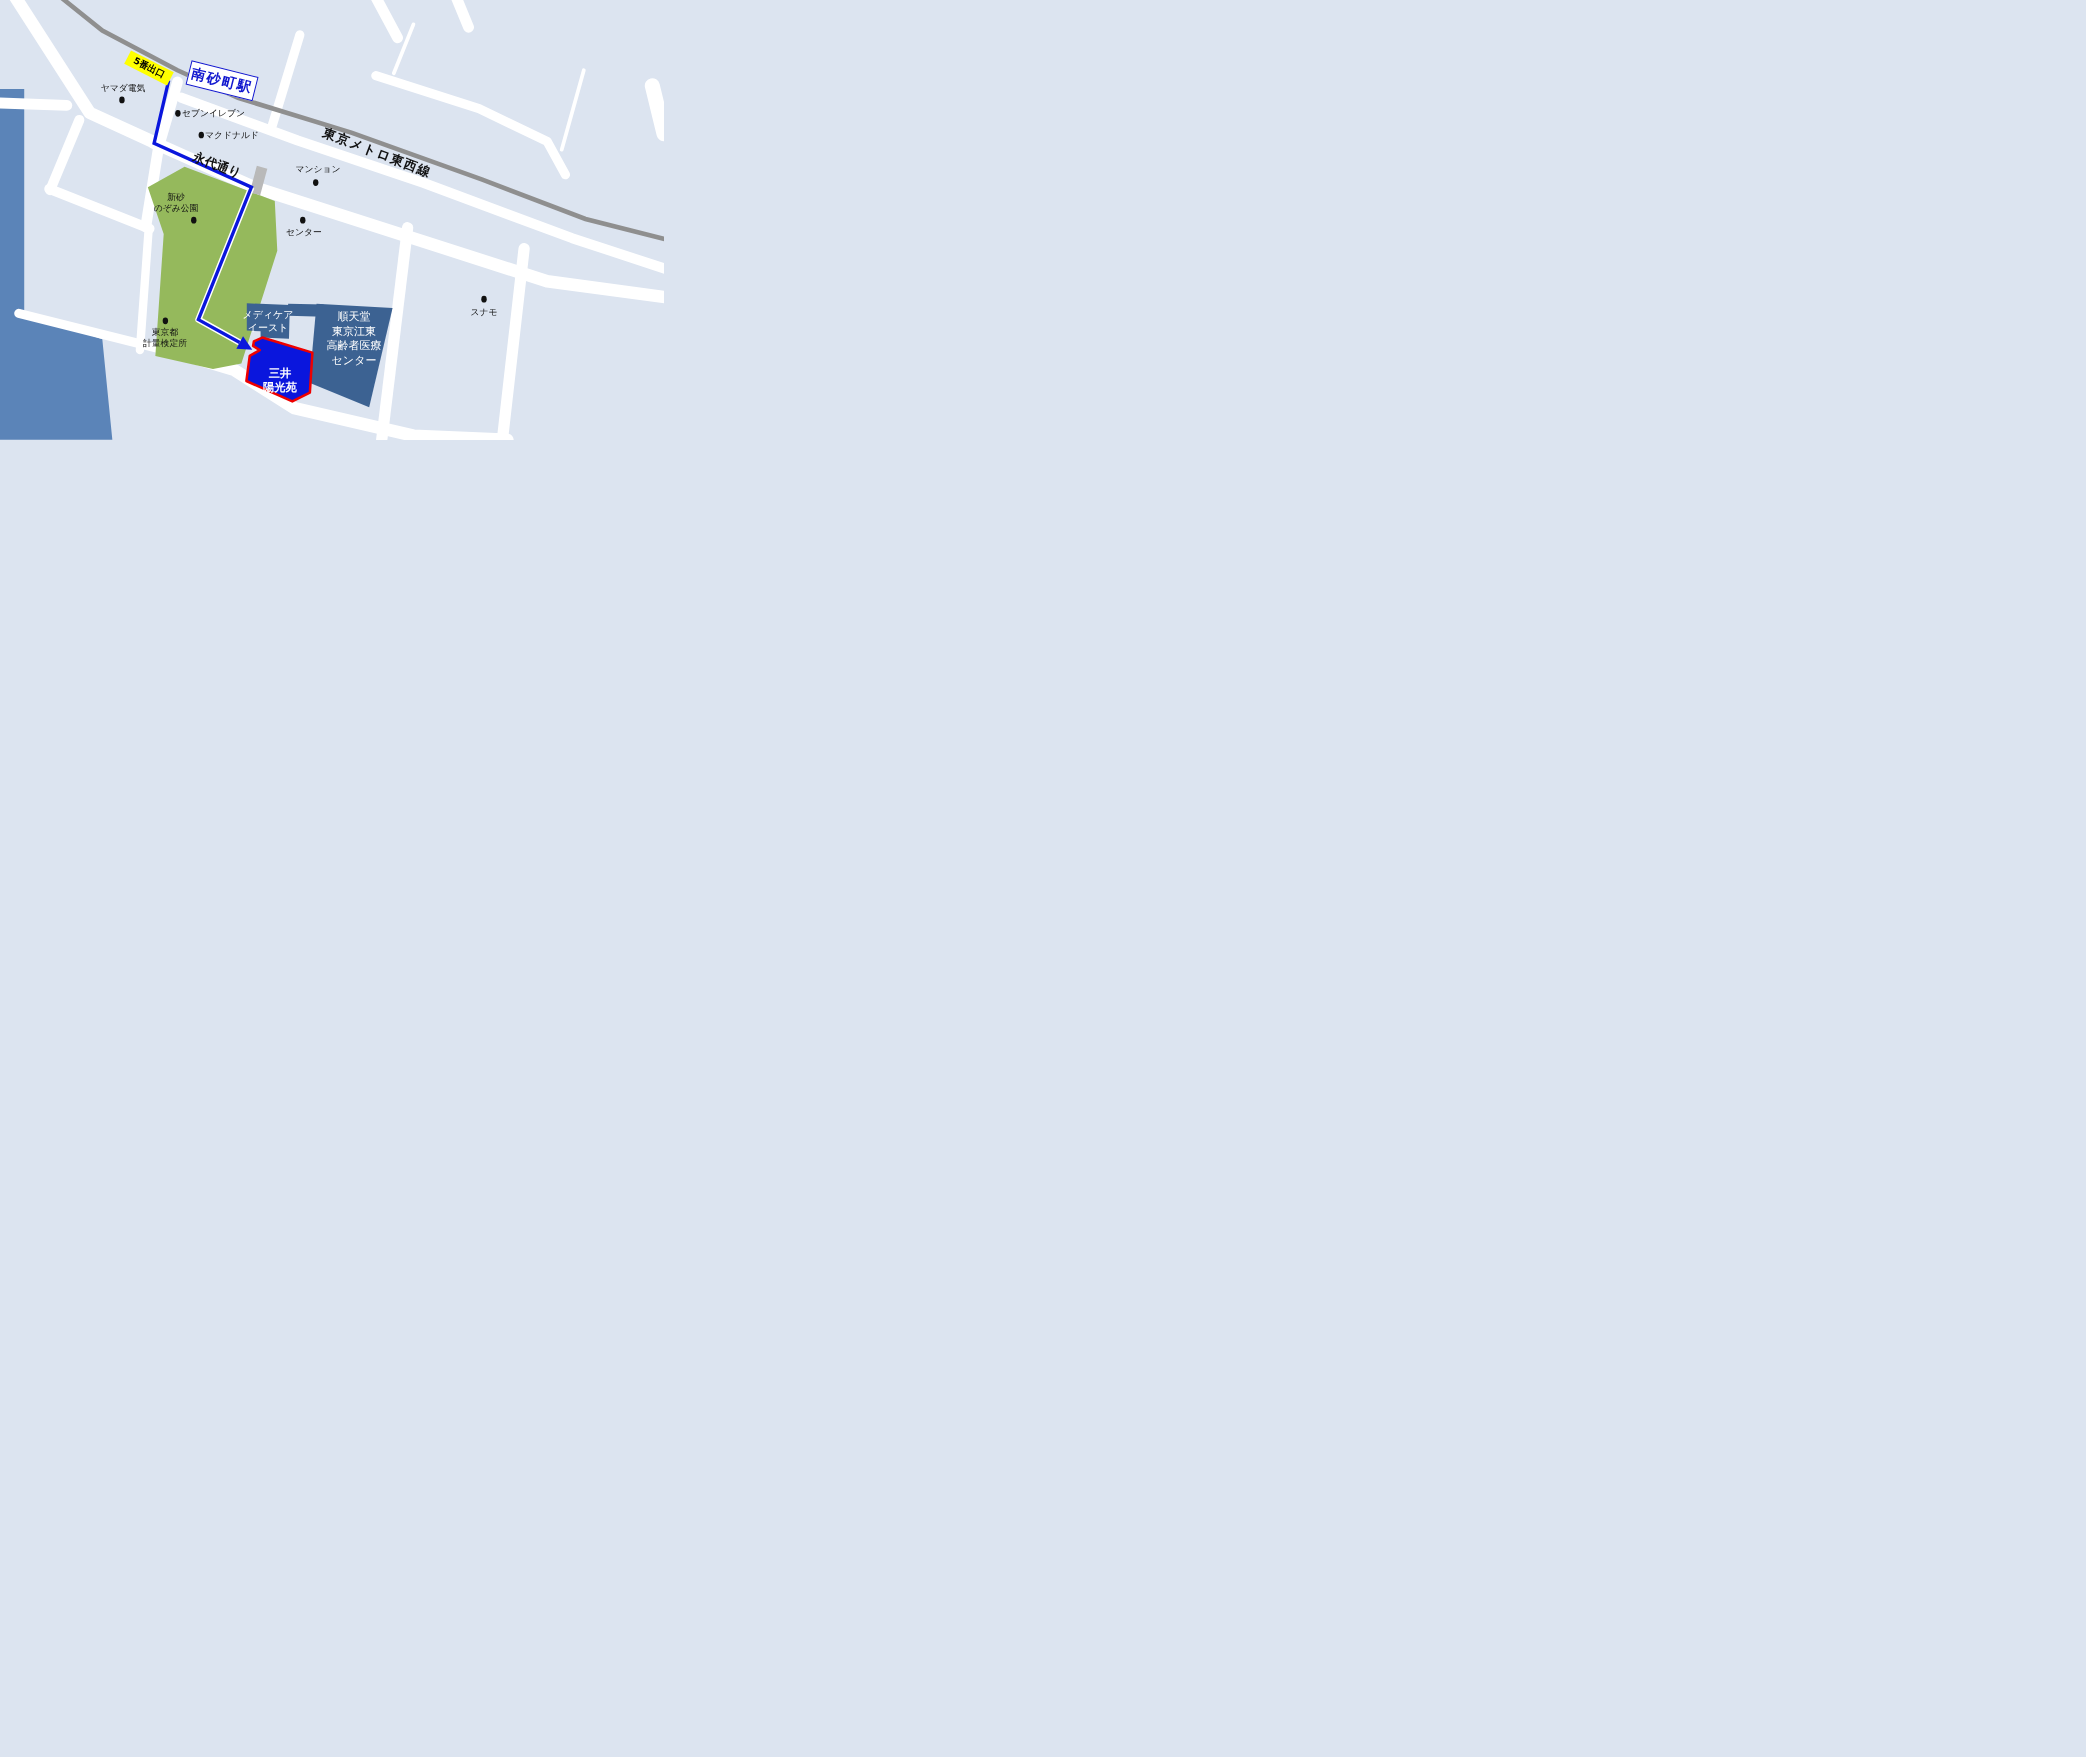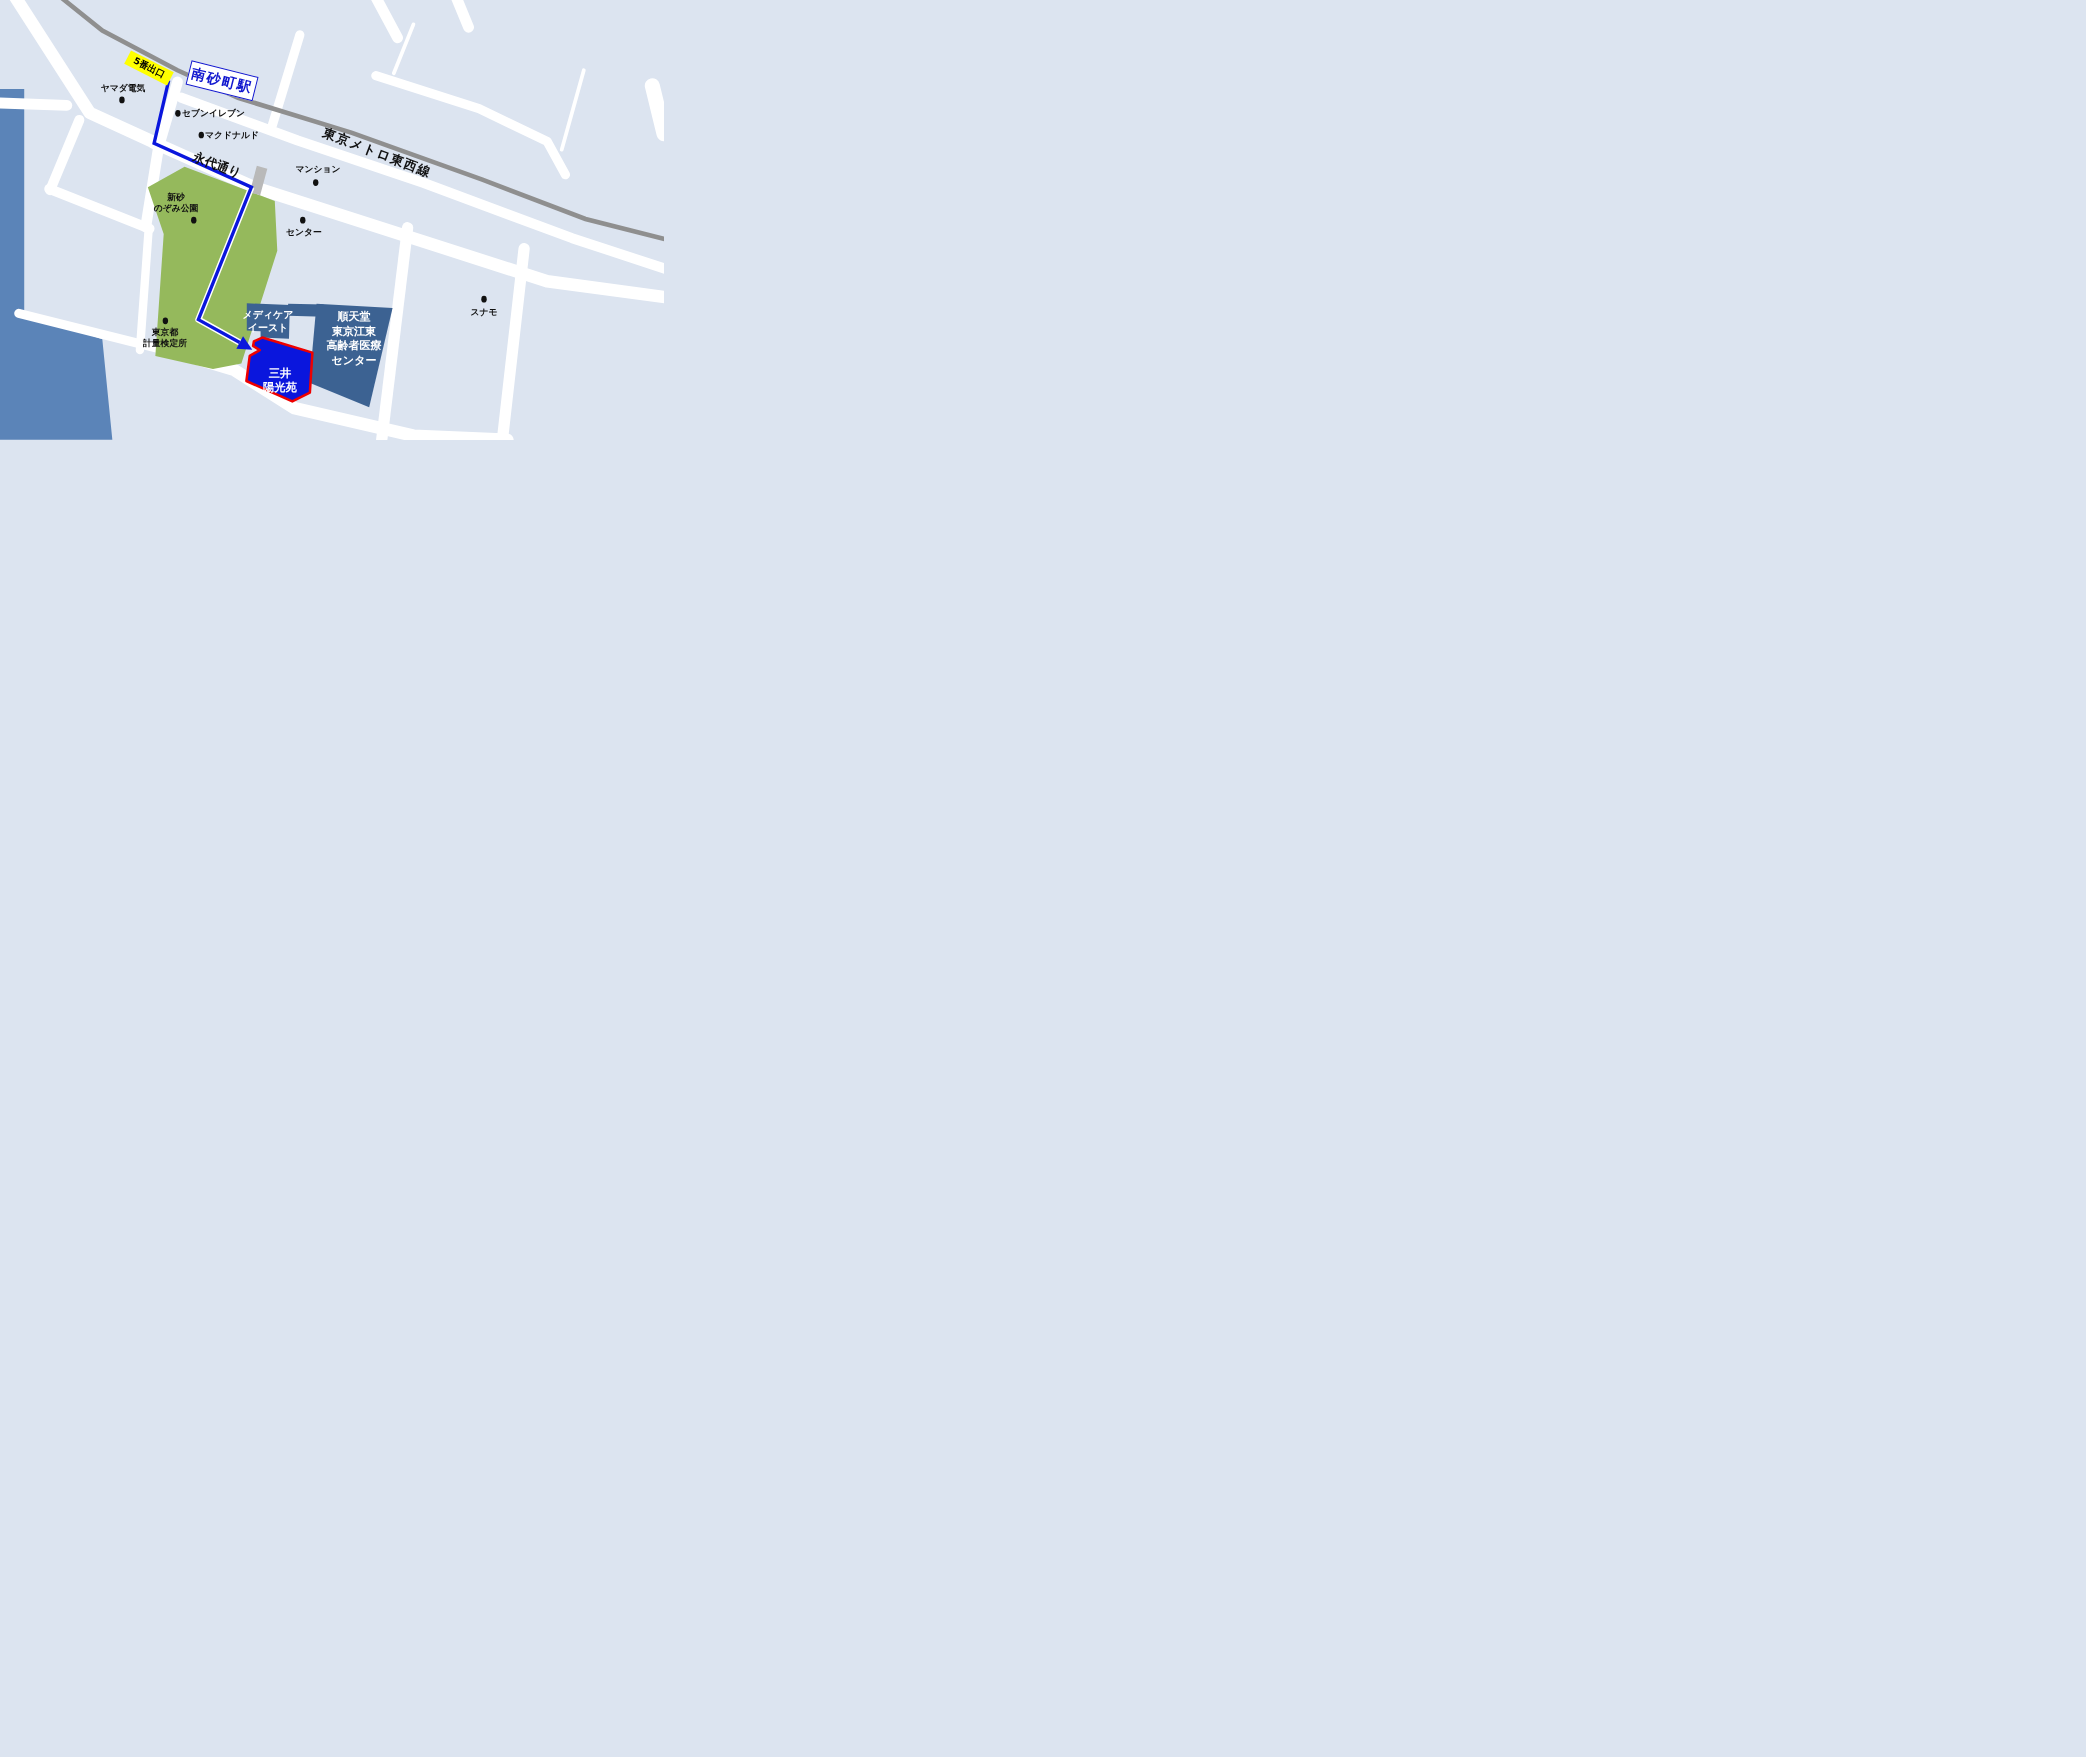--- a/index.html
+++ b/index.html
@@ -10,21 +10,21 @@
     overflow:hidden;
     font-family:"DejaVu Sans","Liberation Sans",sans-serif;
   }
   #map svg{position:absolute;left:0;top:0;}
   .lbl{
     position:absolute;
     white-space:pre-line;
     text-align:center;
     line-height:1.25;
     color:#111;
-    font-weight:700;
+    font-weight:400;
     font-size:8.8px;
     transform:translate(-50%,-50%);
   }
   .lbl.left{transform:translate(0,-50%);text-align:right;}
   .lbl.white{color:#ffffff;}
   .road-name{font-size:12.5px;color:#111;font-weight:600;}
   .rail-name{font-size:13px;letter-spacing:1.3px;}
   .station-sign{
     position:absolute;
     display:flex;align-items:center;justify-content:center;

